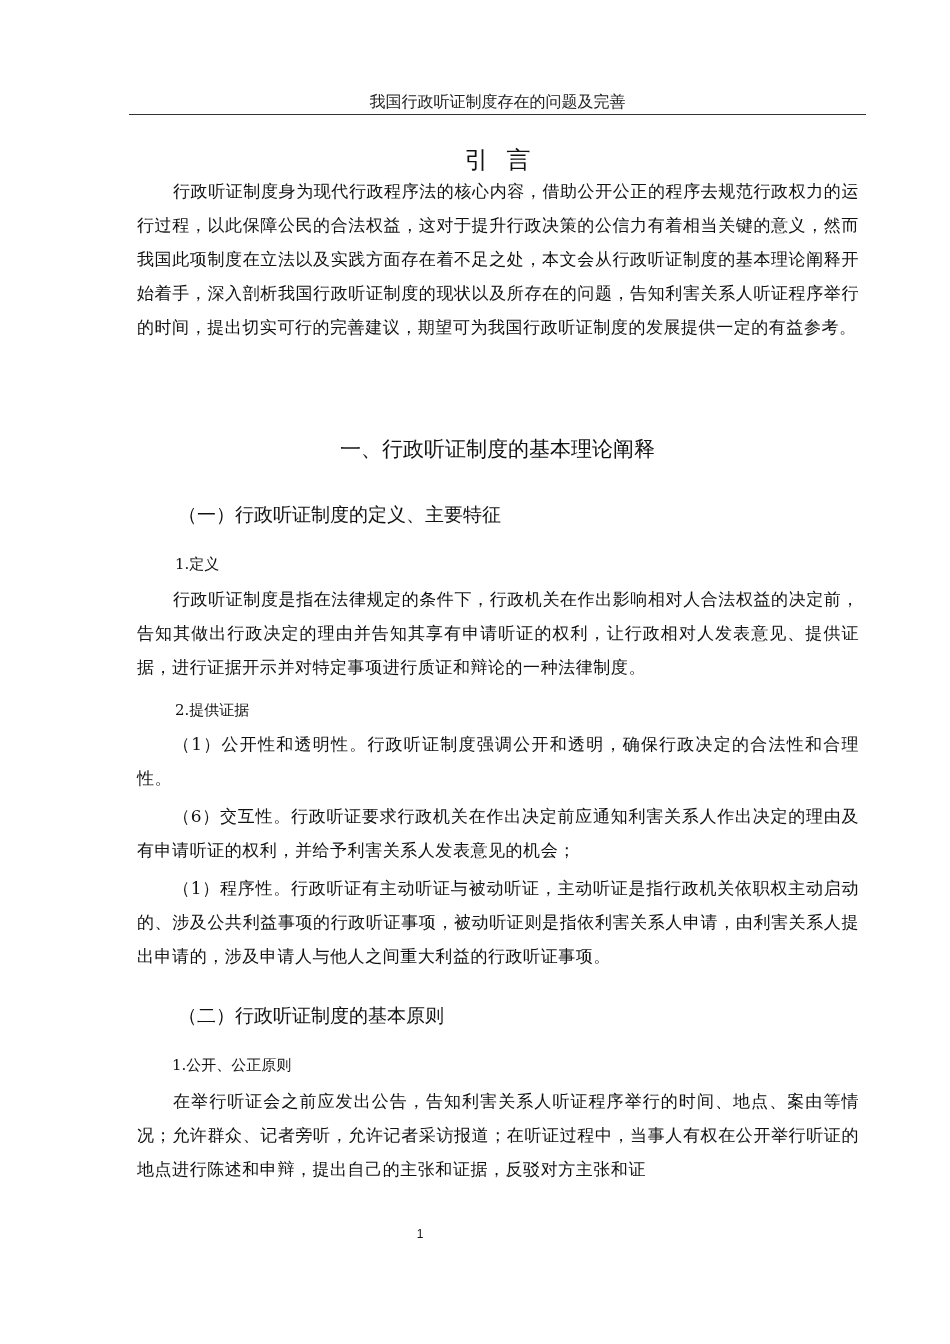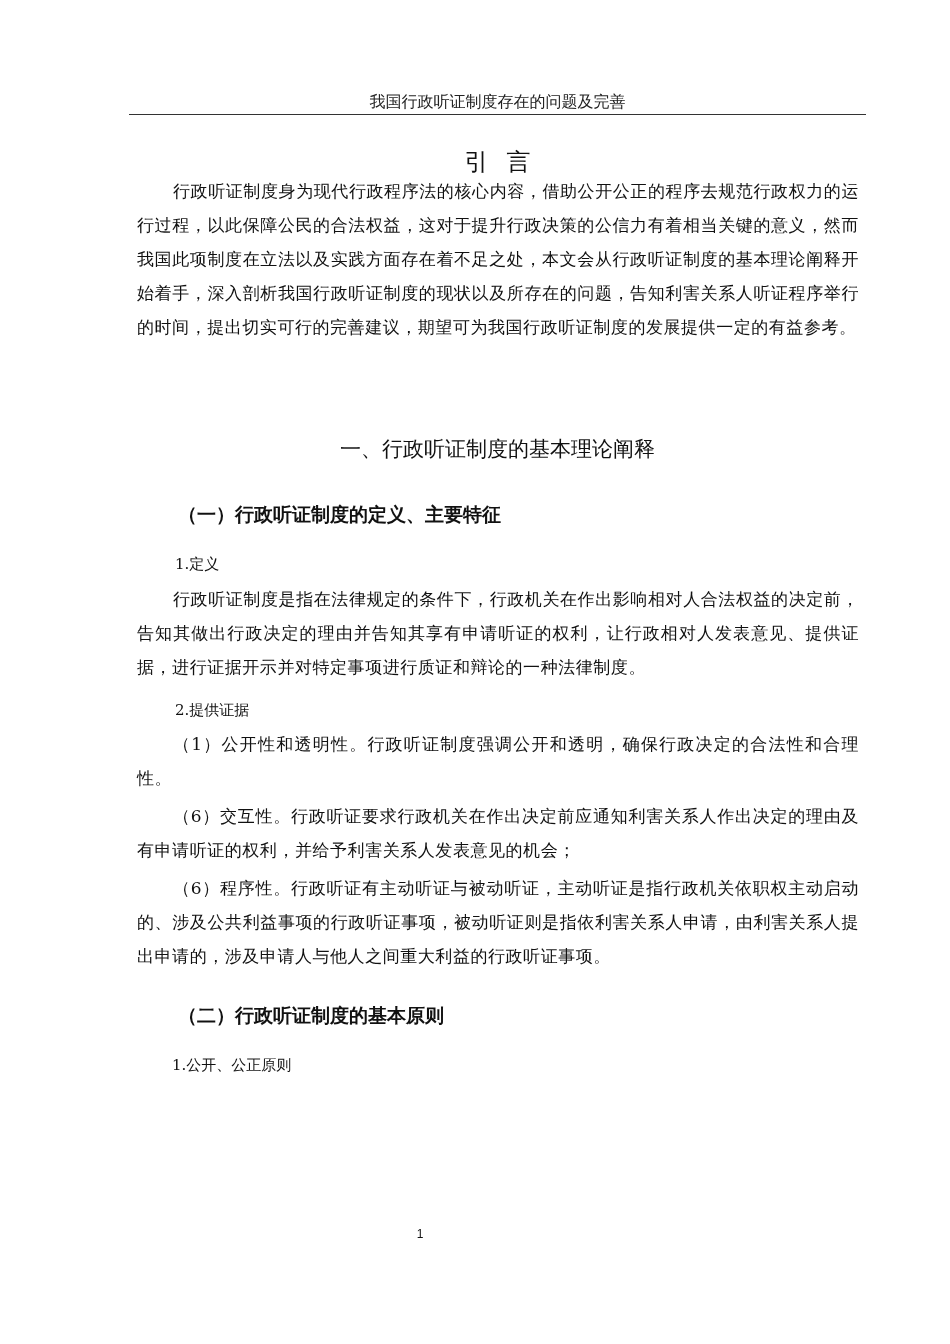--- a/index.html
+++ b/index.html
@@ -38,21 +38,21 @@
       top: 114px;
       height: 0;
       border-top: 1.5px solid #333;
     }
     .title {
       position: absolute;
       left: 129px;
       width: 737px;
       top: 146px;
       text-align: center;
-      font-family: Liberation Serif, serif;
+      font-family: Liberation Mono, monospace;
       font-size: 24px;
       line-height: 32px;
       letter-spacing: 18px;
       padding-left: 18px;
       box-sizing: border-box;
     }
     .para {
       position: absolute;
       left: 137px;
       width: 722px;
@@ -75,21 +75,21 @@
       font-weight: normal;
       margin: 0;
     }
     .h2 {
       position: absolute;
       left: 178px;
       font-family: "DejaVu Sans", "Liberation Sans", sans-serif;
       font-size: 19px;
       line-height: 28px;
       margin: 0;
-      font-weight: bold;
+      font-weight: normal;
     }
     .h3 {
       position: absolute;
       font-size: 15px;
       line-height: 24px;
       margin: 0;
     }
     .h3 .num { font-family: "DejaVu Serif", "Liberation Serif", serif; }
     .h3 .lbl { font-family: "DejaVu Sans", "Liberation Sans", sans-serif; }
     .page-number {
@@ -124,24 +124,25 @@
   </div>
 
   <p class="para indent" style="top:582px;">行政听证制度是指在法律规定的条件下，行政机关在作出影响相对人合法权益的决定前，告知其做出行政决定的理由并告知其享有申请听证的权利，让行政相对人发表意见、提供证据，进行证据开示并对特定事项进行质证和辩论的一种法律制度。</p>
 
   <div class="h3" style="left:175px; top:698px;">
     <span class="num">2.</span><span class="lbl">提供证据</span>
   </div>
 
   <p class="para indent" style="top:727px;">（1）公开性和透明性。行政听证制度强调公开和透明，确保行政决定的合法性和合理性。</p>
   <p class="para indent" style="top:799px;">（6）交互性。行政听证要求行政机关在作出决定前应通知利害关系人作出决定的理由及有申请听证的权利，并给予利害关系人发表意见的机会；</p>
-  <p class="para indent" style="top:871px;">（6）程序性。行政听证有主动听证与被动听证，主动听证是指行政机关依职权主动启动的、涉及公共利益事项的行政听证事项，被动听证则是指依利害关系人申请，由利害关系人提出申请的，涉及申请人与他人之间重大利益的行政听证事项。</p>
+  <p class="para indent" style="top:871px;">（1）程序性。行政听证有主动听证与被动听证，主动听证是指行政机关依职权主动启动的、涉及公共利益事项的行政听证事项，被动听证则是指依利害关系人申请，由利害关系人提出申请的，涉及申请人与他人之间重大利益的行政听证事项。</p>
 
   <h2 class="h2" style="top:1001px;">（二）行政听证制度的基本原则</h2>
 
   <div class="h3" style="left:172px; top:1053px;">
     <span class="num">1.</span><span class="lbl">公开、公正原则</span>
   </div>
 
+  <p class="para indent" style="top:1084px;">在举行听证会之前应发出公告，告知利害关系人听证程序举行的时间、地点、案由等情况；允许群众、记者旁听，允许记者采访报道；在听证过程中，当事人有权在公开举行听证的地点进行陈述和申辩，提出自己的主张和证据，反驳对方主张和证</p>
 
   <div class="page-number">1</div>
 
 </div>
 
 </body></html>

